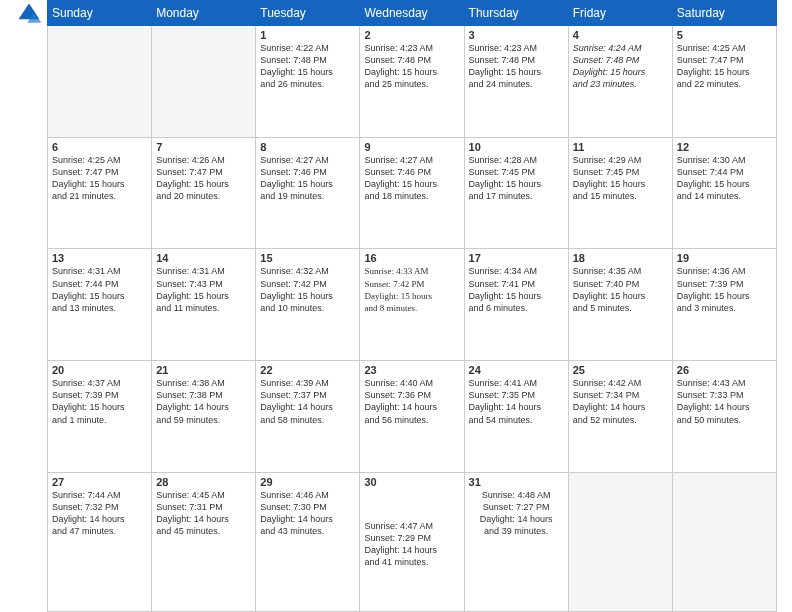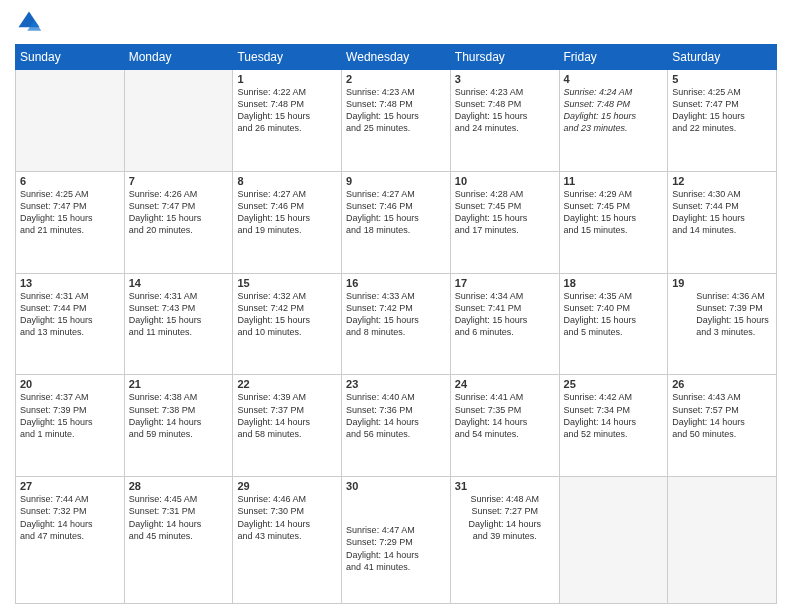--- a/index.html
+++ b/index.html
@@ -6,23 +6,22 @@
     body {
       width: 792px;
       height: 612px;
       font-family: Arial, sans-serif;
       background: #fff;
       overflow: hidden;
     }
     .page {
       width: 792px;
       height: 612px;
-      padding: 8px 15px;
+      padding: 0 15px;
       display: flex;
-      flex-direction: column;
     }
     .header {
       display: flex;
       justify-content: space-between;
       align-items: flex-start;
       margin-bottom: 8px;
     }
     .logo {
       display: flex;
       align-items: center;
@@ -236,42 +235,42 @@
           </td>
           <td>
             <span class="day-num">15</span>
             <div class="day-info" style="white-space: pre-line;">Sunrise: 4:32 AM
 Sunset: 7:42 PM
 Daylight: 15 hours
 and 10 minutes.</div>
           </td>
           <td>
             <span class="day-num">16</span>
-            <div class="day-info" style="white-space: pre-line;">Sunrise: 4:33 AM
+            <div class="day-info" style="white-space: pre-line; font-family: Liberation Serif, serif;">Sunrise: 4:33 AM
 Sunset: 7:42 PM
 Daylight: 15 hours
 and 8 minutes.</div>
           </td>
           <td>
             <span class="day-num">17</span>
             <div class="day-info" style="white-space: pre-line;">Sunrise: 4:34 AM
 Sunset: 7:41 PM
 Daylight: 15 hours
 and 6 minutes.</div>
           </td>
           <td>
             <span class="day-num">18</span>
             <div class="day-info" style="white-space: pre-line;">Sunrise: 4:35 AM
 Sunset: 7:40 PM
 Daylight: 15 hours
 and 5 minutes.</div>
           </td>
           <td>
             <span class="day-num">19</span>
-            <div class="day-info" style="white-space: pre-line; margin-left: 24px;">Sunrise: 4:36 AM
+            <div class="day-info" style="white-space: pre-line;">Sunrise: 4:36 AM
 Sunset: 7:39 PM
 Daylight: 15 hours
 and 3 minutes.</div>
           </td>
         </tr>
         <tr class="week-row">
           <td>
             <span class="day-num">20</span>
             <div class="day-info" style="white-space: pre-line;">Sunrise: 4:37 AM
 Sunset: 7:39 PM
@@ -309,21 +308,21 @@
           <td>
             <span class="day-num">25</span>
             <div class="day-info" style="white-space: pre-line;">Sunrise: 4:42 AM
 Sunset: 7:34 PM
 Daylight: 14 hours
 and 52 minutes.</div>
           </td>
           <td>
             <span class="day-num">26</span>
             <div class="day-info" style="white-space: pre-line;">Sunrise: 4:43 AM
-Sunset: 7:57 PM
+Sunset: 7:33 PM
 Daylight: 14 hours
 and 50 minutes.</div>
           </td>
         </tr>
         <tr class="week-row">
           <td>
             <span class="day-num">27</span>
             <div class="day-info" style="white-space: pre-line;">Sunrise: 7:44 AM
 Sunset: 7:32 PM
 Daylight: 14 hours

